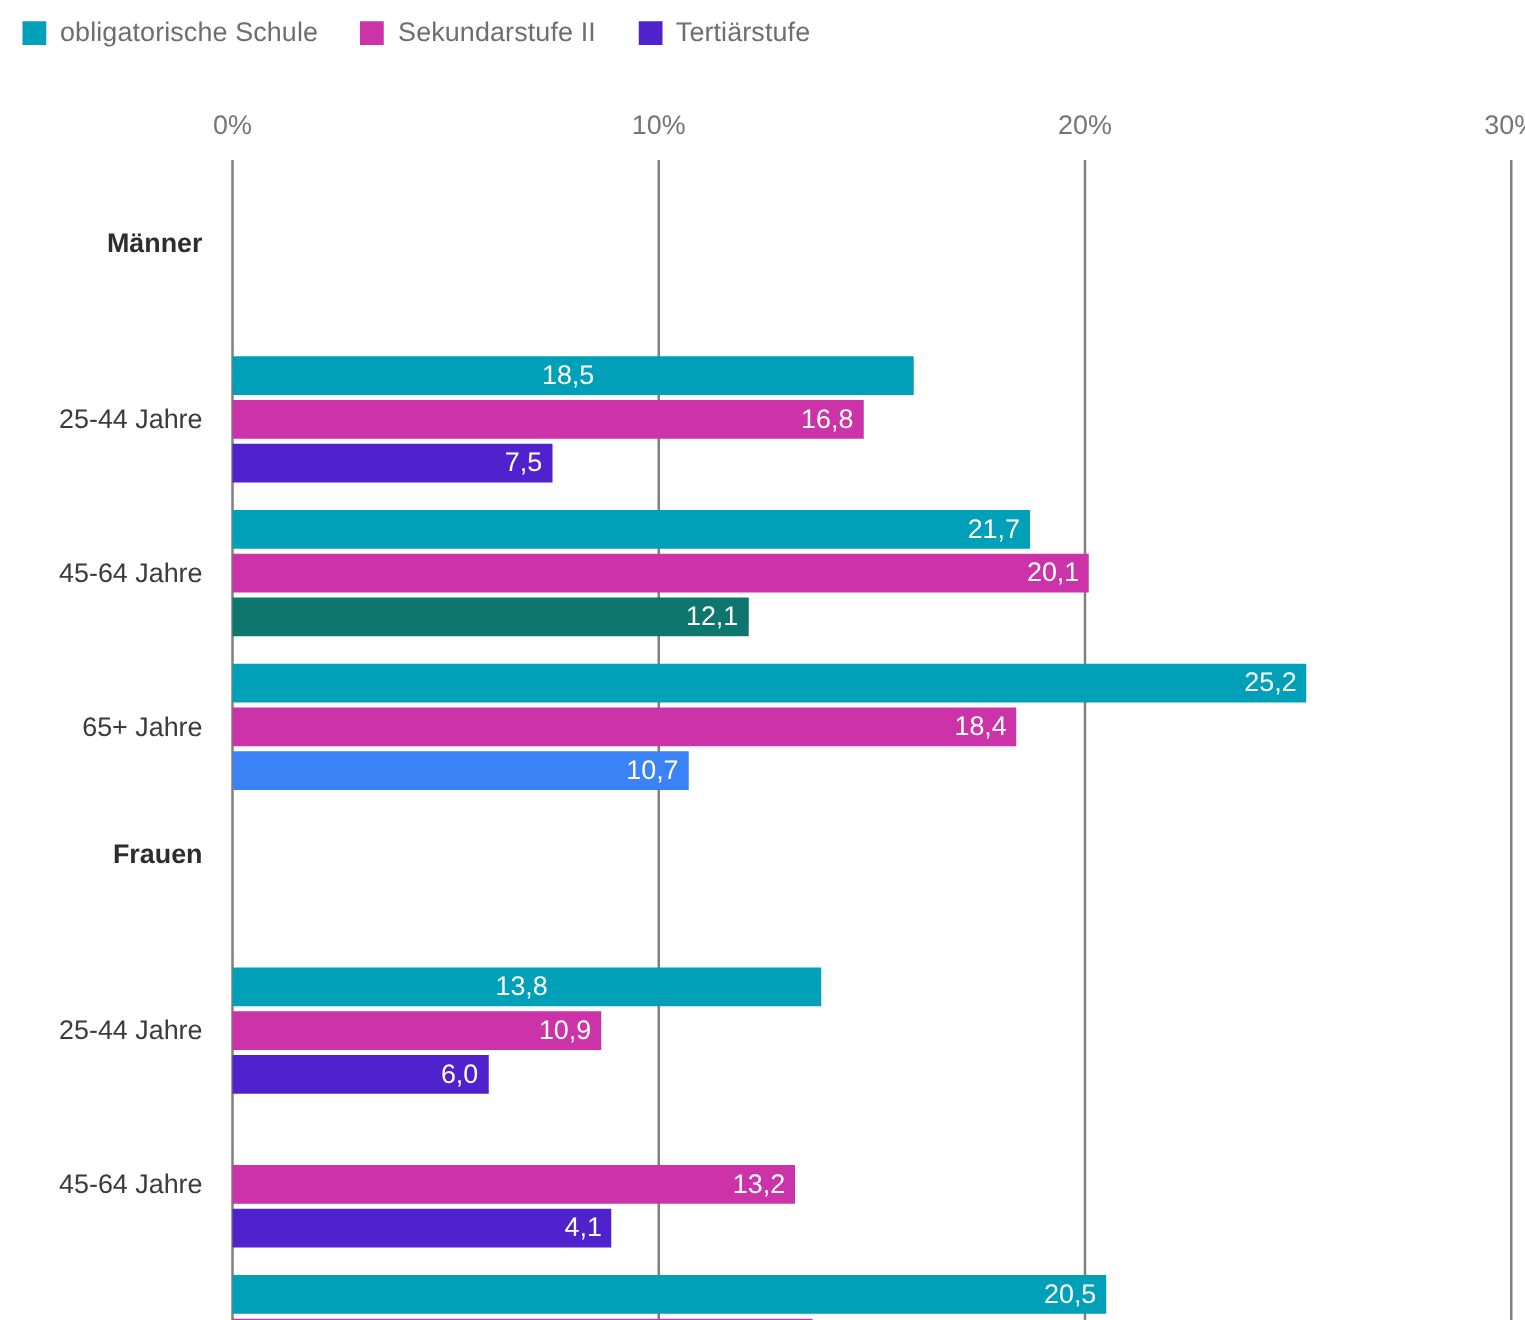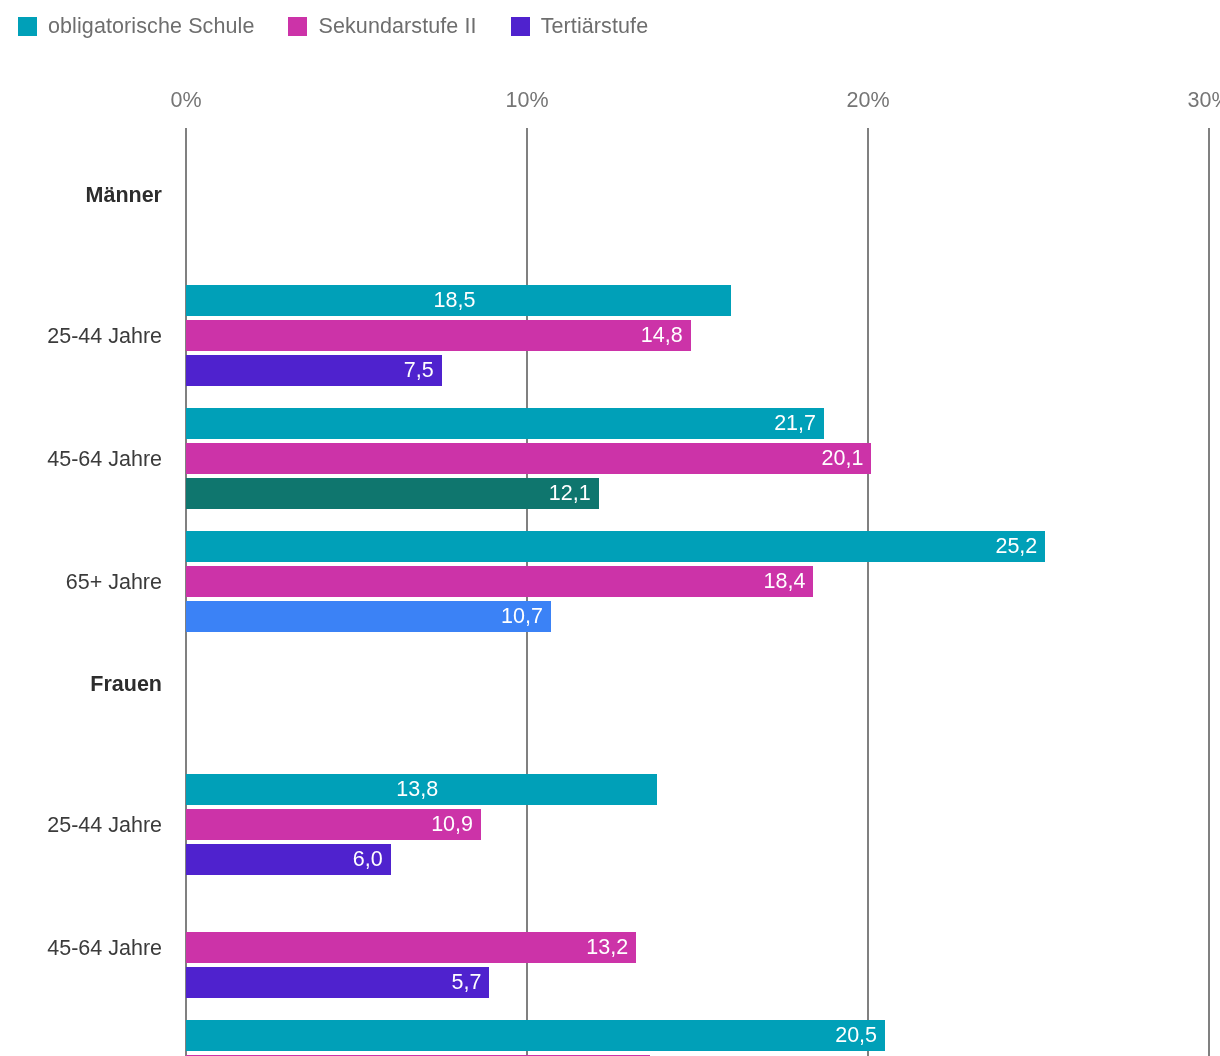--- a/index.html
+++ b/index.html
@@ -127,21 +127,21 @@
     <div class="axis-label" style="left: 868px;">20%</div>
     <div class="gridline" style="left: 867px;"></div>
     <div class="axis-label" style="left: 1209px;">30%</div>
     <div class="gridline" style="left: 1208px;"></div>
     <div class="cat-label group" style="top: 195px;">Männer</div>
     <div class="cat-label" style="top: 335.5px;">25-44 Jahre</div>
     <div class="bar" style="top: 285px; width: 545px; background: rgb(0, 160, 184); justify-content: center;">
       <span class="bar-value">18,5</span>
     </div>
     <div class="bar" style="top: 320px; width: 504.68px; background: rgb(204, 51, 168);">
-      <span class="bar-value">14,8</span>
+      <span class="bar-value">16,8</span>
     </div>
     <div class="bar" style="top: 355px; width: 255.75px; background: rgb(79, 34, 206);">
       <span class="bar-value">7,5</span>
     </div>
     <div class="cat-label" style="top: 458.5px;">45-64 Jahre</div>
     <div class="bar" style="top: 408px; width: 638px; background: rgb(0, 160, 184);">
       <span class="bar-value">21,7</span>
     </div>
     <div class="bar" style="top: 443px; width: 685.41px; background: rgb(204, 51, 168);">
       <span class="bar-value">20,1</span>
@@ -168,19 +168,19 @@
       <span class="bar-value">10,9</span>
     </div>
     <div class="bar" style="top: 844px; width: 204.6px; background: rgb(79, 34, 206);">
       <span class="bar-value">6,0</span>
     </div>
     <div class="cat-label" style="top: 947.5px;">45-64 Jahre</div>
     <div class="bar" style="top: 932px; width: 450.12px; background: rgb(204, 51, 168);">
       <span class="bar-value">13,2</span>
     </div>
     <div class="bar" style="top: 967px; width: 303.49px; background: rgb(79, 34, 206);">
-      <span class="bar-value">5,7</span>
+      <span class="bar-value">4,1</span>
     </div>
     <div class="bar" style="top: 1020px; width: 699.05px; background: rgb(0, 160, 184);">
       <span class="bar-value">20,5</span>
     </div>
     <div class="bar" style="top: 1055px; width: 463.76px; background: rgb(204, 51, 168);"></div>
   </div>
 
 </body></html>

